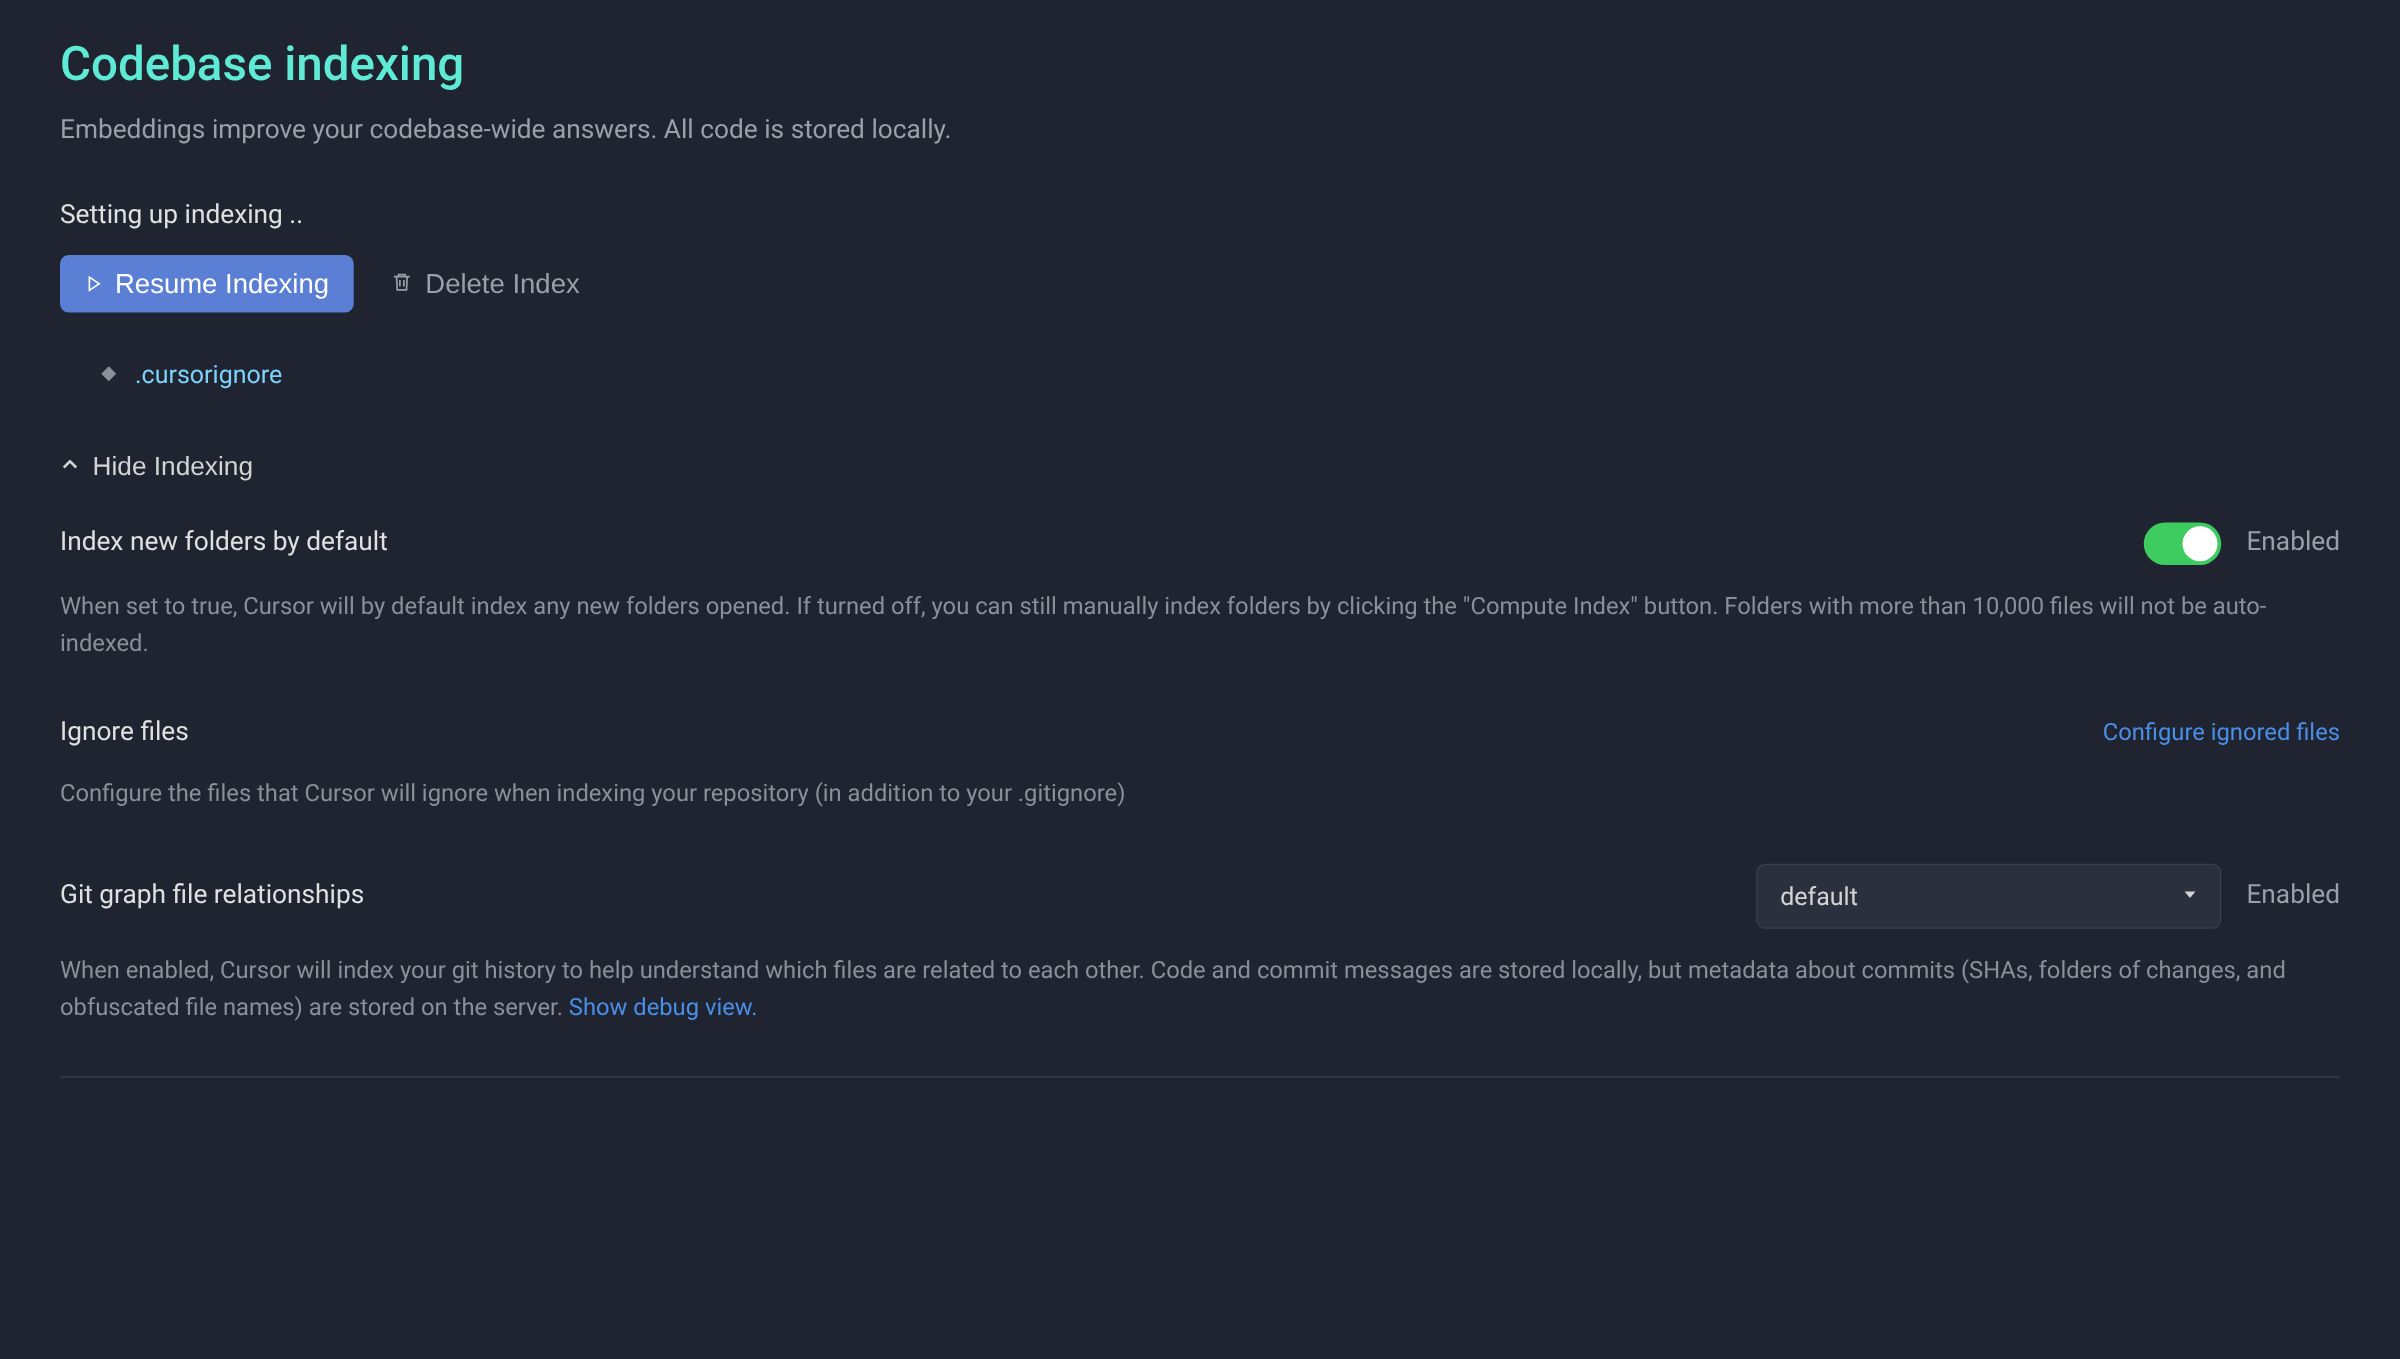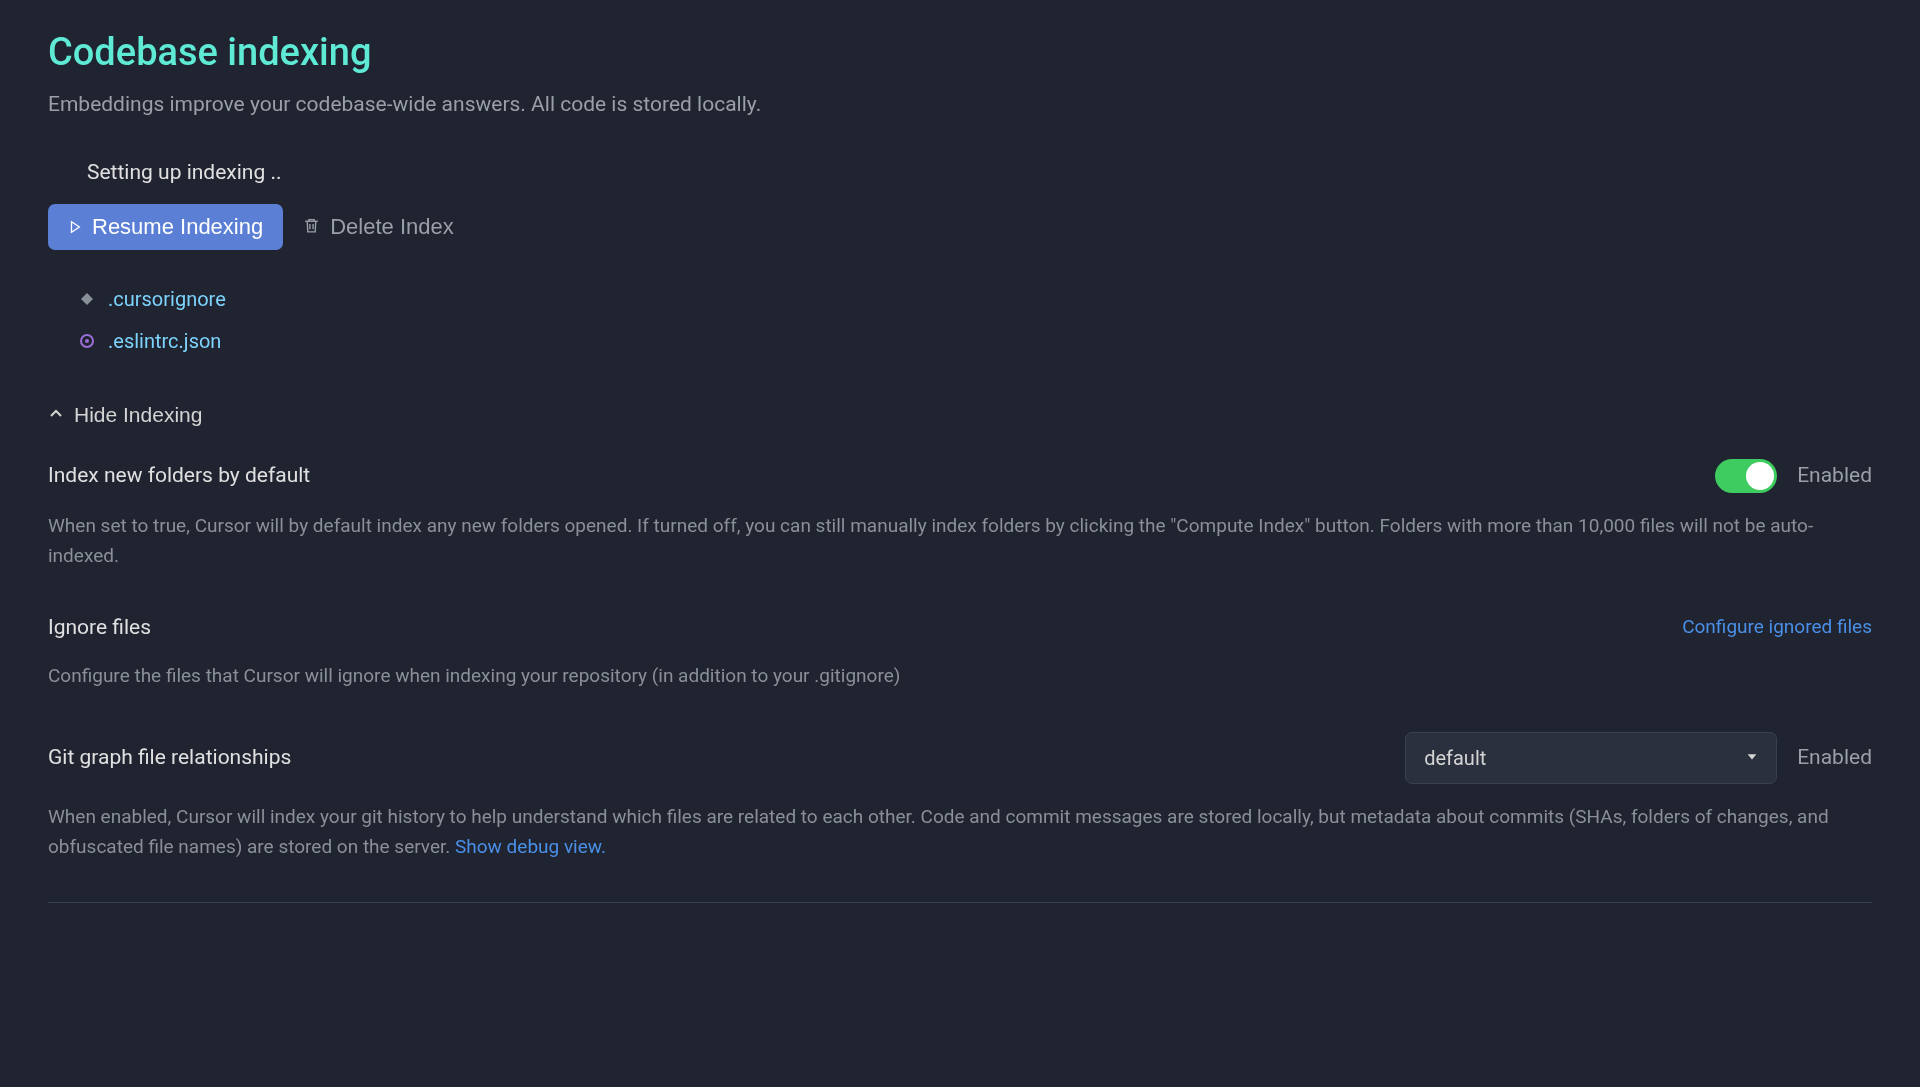--- a/index.html
+++ b/index.html
@@ -23,26 +23,25 @@
     }
     .page-subtitle {
       color: #9a9fa8;
       font-size: 21px;
       margin-bottom: 36px;
     }
     .status-text {
       color: #e0e0e0;
       font-size: 21px;
       margin-bottom: 16px;
-      margin-left: 39px;
     }
     .action-row {
       display: flex;
       align-items: center;
-      gap: 20px;
+      gap: 30px;
       margin-bottom: 28px;
     }
     .btn-primary {
       background: #5a7fd4;
       color: #ffffff;
       border: none;
       border-radius: 7px;
       padding: 10px 20px;
       font-size: 22px;
       font-weight: 400;
@@ -213,29 +212,20 @@
 
 <div class="file-list">
   <div class="file-item">
     <span class="file-icon">
       <svg viewBox="0 0 16 16" width="16" height="16">
         <path d="M8 2 L14 8 L8 14 L2 8 Z" fill="#8a8f98"></path>
       </svg>
     </span>
     <span>.cursorignore</span>
   </div>
-  <div class="file-item">
-    <span class="file-icon">
-      <svg viewBox="0 0 16 16" width="16" height="16">
-        <circle cx="8" cy="8" r="6" fill="none" stroke="#9b6dd7" stroke-width="2"></circle>
-        <circle cx="8" cy="8" r="2" fill="#9b6dd7"></circle>
-      </svg>
-    </span>
-    <span>.eslintrc.json</span>
-  </div>
 </div>
 
 <button class="toggle-settings">
   <span>
     <svg viewBox="0 0 16 16" width="16" height="16" fill="none" stroke="currentColor" stroke-width="2">
       <path d="M3 10 L8 5 L13 10"></path>
     </svg>
   </span>
   <span>Hide Indexing</span>
 </button>

